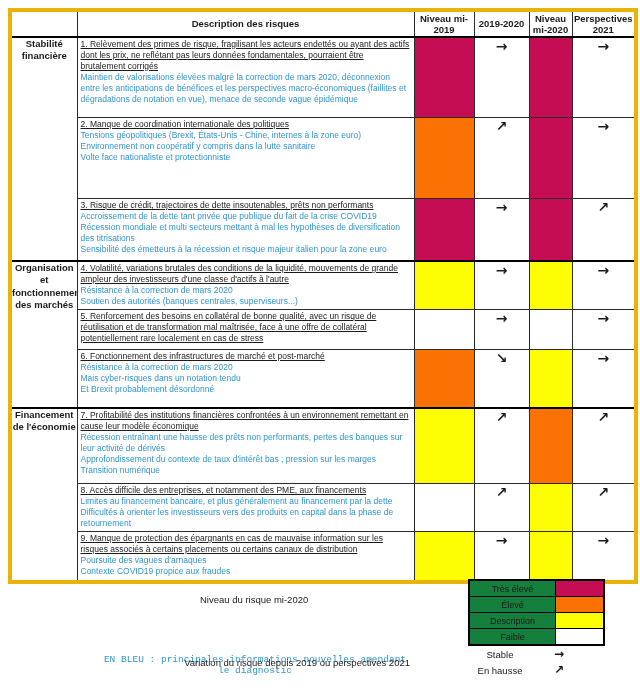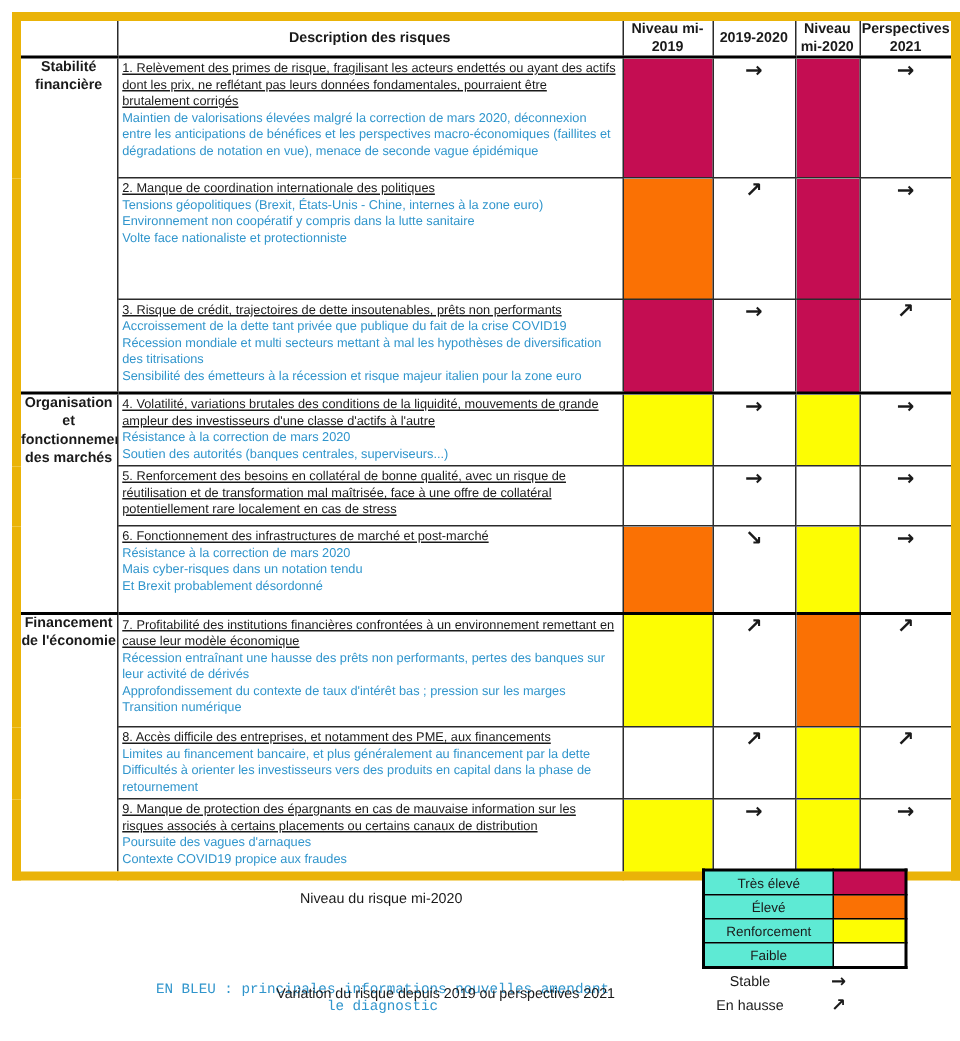--- a/index.html
+++ b/index.html
@@ -3,21 +3,21 @@
 <meta charset="utf-8">
 <style>
   html,body { margin:0; padding:0; background:#e8e8e8; }
   .page {
     position:relative; width:640px; height:694px; background:#ffffff;
     font-family:"Liberation Sans", sans-serif; color:#1a1a1a; overflow:hidden;
   }
   table.risk {
     position:absolute; left:8px; top:8px;
     border-collapse:collapse; table-layout:fixed; width:626px;
-    border:6px solid #eab308;
+    border:4px solid #eab308;
   }
   table.risk th, table.risk td {
     border:1px solid #2b2b2b; padding:0; vertical-align:top; overflow:hidden;
   }
   tr.grp > th, tr.grp > td { border-top:2px solid #000; }
   table.risk th {
     vertical-align:middle; text-align:center; font-weight:bold;
     font-size:9.5px; line-height:1.2; background:#fff;
   }
   th.desc-h { font-size:11px; }
@@ -38,21 +38,21 @@
   .abs { position:absolute; }
   .niveau-title { left:200px; top:594px; width:210px; text-align:left; font-size:9.5px; }
   .blue-note { left:100px; top:654px; width:310px; text-align:center; font-size:9.5px; color:#3095cc;font-family:Liberation Mono, monospace; }
   .variation-title { left:150px; top:657px; width:260px; text-align:right; font-size:9.5px; }
   table.lvl-legend {
     position:absolute; left:468px; top:579px; border-collapse:collapse;
     border:2px solid #000;
   }
   table.lvl-legend td { border:1px solid #000; height:13px; }
   table.lvl-legend td.lbl {
-    width:57px; text-align:center; font-size:9px; padding:0 14px; background:#5eead4;
+    width:57px; text-align:center; font-size:9px; padding:0 14px; background:#15803d;
   }
   table.lvl-legend td.swatch { width:45px; }
   .arrow-legend { position:absolute; left:462px; top:646px; }
   .arrow-legend .row { display:grid; grid-template-columns:76px 42px; height:16px; align-items:center; }
   .arrow-legend .lbl { text-align:center; font-size:9.5px; }
   .arrow-legend .glyph { text-align:center; font-weight:bold; font-size:12px; font-family:"DejaVu Sans", sans-serif; }
 </style>
 </head>
 <body>
 
@@ -215,21 +215,21 @@
     <tbody>
         <tr>
       <td class="lbl">Très élevé</td>
       <td class="swatch" style="background-color: rgb(196, 13, 82);"></td>
     </tr>
     <tr>
       <td class="lbl">Élevé</td>
       <td class="swatch" style="background-color: rgb(250, 113, 4);"></td>
     </tr>
     <tr>
-      <td class="lbl">Renforcement</td>
+      <td class="lbl">Description</td>
       <td class="swatch" style="background-color: rgb(253, 253, 3);"></td>
     </tr>
     <tr>
       <td class="lbl">Faible</td>
       <td class="swatch" style="background-color: rgb(255, 255, 255);"></td>
     </tr>
   </tbody>
     </table>
 
   <div class="abs blue-note">EN BLEU : principales informations nouvelles amendant le diagnostic</div>

